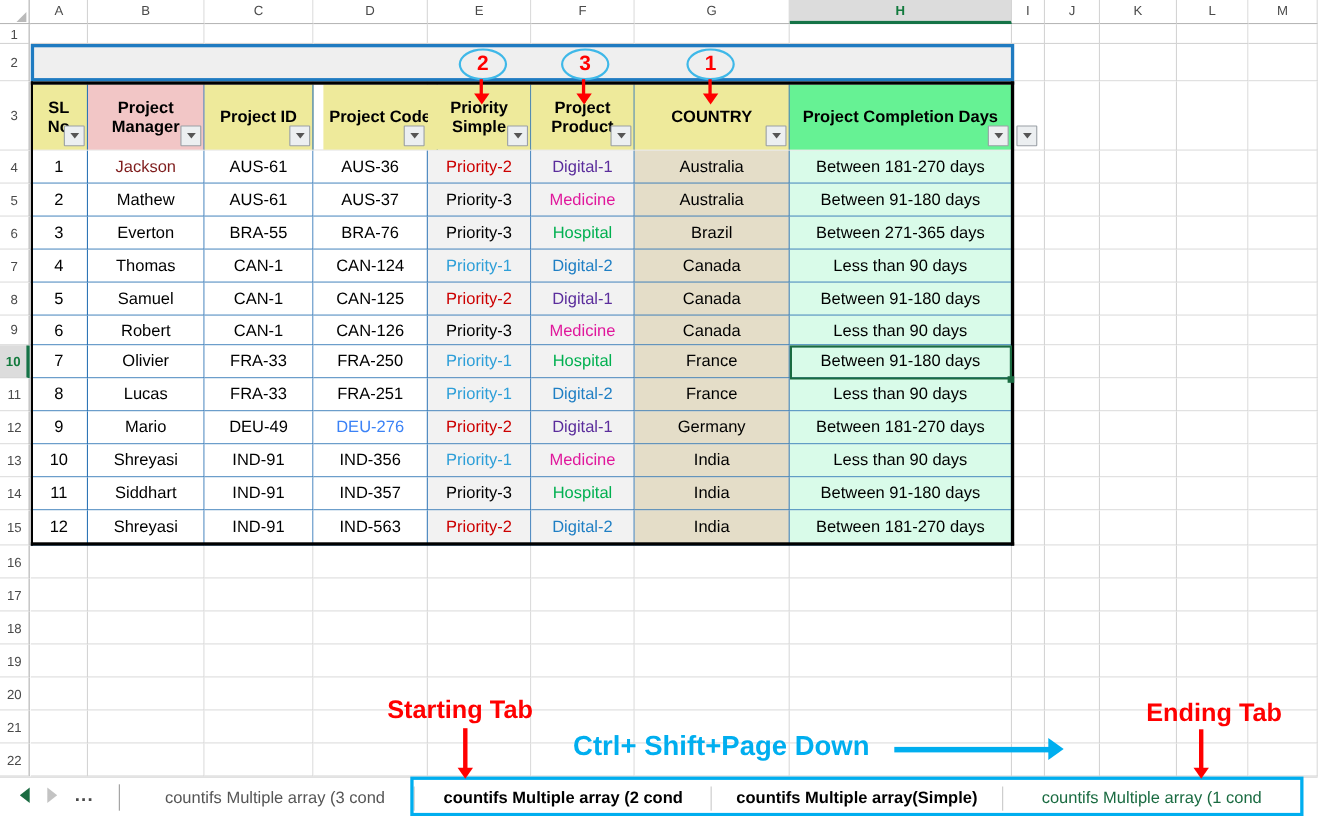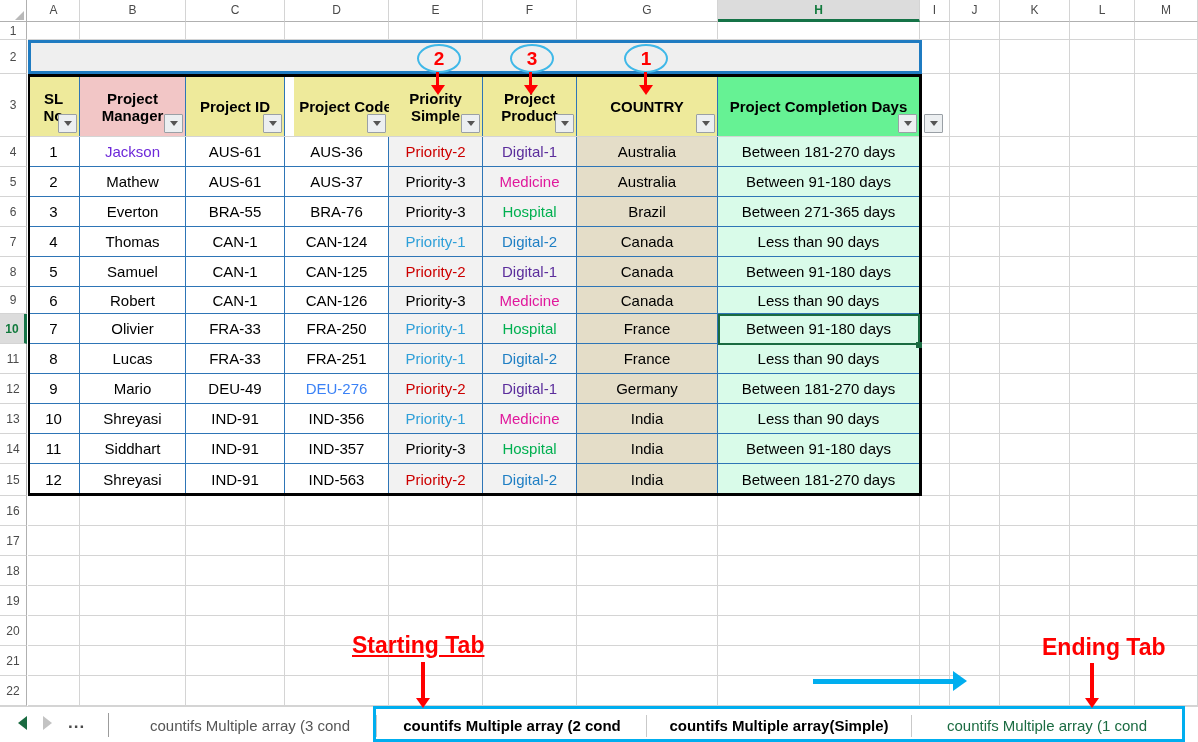--- a/index.html
+++ b/index.html
@@ -433,21 +433,21 @@
       <div class="cell hd" style="left: 389px; width: 94px; top: 77px; height: 59px; background: rgb(238, 234, 155); border-right: 1px solid rgb(46, 117, 182); padding: 0px 4px;">Priority Simple</div>
       <div class="fbtn" style="left: 461px; top: 114px;"></div>
       <div class="cell hd" style="left: 483px; width: 94px; top: 77px; height: 59px; background: rgb(238, 234, 155); border-right: 1px solid rgb(46, 117, 182); padding: 0px 4px;">Project Product</div>
       <div class="fbtn" style="left: 555px; top: 114px;"></div>
       <div class="cell hd" style="left: 577px; width: 141px; top: 77px; height: 59px; background: rgb(238, 234, 155); border-right: 1px solid rgb(46, 117, 182); padding: 0px 4px;">COUNTRY</div>
       <div class="fbtn" style="left: 696px; top: 114px;"></div>
       <div class="cell hd" style="left: 718px; width: 202px; top: 77px; height: 59px; background: rgb(102, 242, 148); border-right: 1px solid rgb(46, 117, 182); padding: 0px 4px;">Project Completion Days</div>
       <div class="fbtn" style="left: 898px; top: 114px;"></div>
       <div class="fbtn" style="left: 924px; top: 114px;"></div>
       <div class="cell" style="left: 28px; width: 52px; top: 137px; height: 30px; background: rgb(255, 255, 255); border-right: 1px solid rgb(46, 117, 182); border-bottom: 1px solid rgb(46, 117, 182); color: rgb(0, 0, 0);">1</div>
-      <div class="cell" style="left: 80px; width: 106px; top: 137px; height: 30px; background: rgb(255, 255, 255); border-right: 1px solid rgb(46, 117, 182); border-bottom: 1px solid rgb(46, 117, 182); color: #6d28d9;">Jackson</div>
+      <div class="cell" style="left: 80px; width: 106px; top: 137px; height: 30px; background: rgb(255, 255, 255); border-right: 1px solid rgb(46, 117, 182); border-bottom: 1px solid rgb(46, 117, 182); color: #7f1d1d;">Jackson</div>
       <div class="cell" style="left: 186px; width: 99px; top: 137px; height: 30px; background: rgb(255, 255, 255); border-right: 1px solid rgb(46, 117, 182); border-bottom: 1px solid rgb(46, 117, 182); color: rgb(0, 0, 0);">AUS-61</div>
       <div class="cell" style="left: 285px; width: 104px; top: 137px; height: 30px; background: rgb(255, 255, 255); border-right: 1px solid rgb(46, 117, 182); border-bottom: 1px solid rgb(46, 117, 182); color: rgb(0, 0, 0);">AUS-36</div>
       <div class="cell" style="left: 389px; width: 94px; top: 137px; height: 30px; background: rgb(242, 242, 242); border-right: 1px solid rgb(46, 117, 182); border-bottom: 1px solid rgb(46, 117, 182); color: rgb(204, 0, 0);">Priority-2</div>
       <div class="cell" style="left: 483px; width: 94px; top: 137px; height: 30px; background: rgb(242, 242, 242); border-right: 1px solid rgb(46, 117, 182); border-bottom: 1px solid rgb(46, 117, 182); color: rgb(91, 45, 156);">Digital-1</div>
       <div class="cell" style="left: 577px; width: 141px; top: 137px; height: 30px; background: rgb(228, 221, 200); border-right: 1px solid rgb(46, 117, 182); border-bottom: 1px solid rgb(46, 117, 182); color: rgb(0, 0, 0);">Australia</div>
       <div class="cell" style="left: 718px; width: 202px; top: 137px; height: 30px; background: rgb(217, 251, 233); border-right: 1px solid rgb(46, 117, 182); border-bottom: 1px solid rgb(46, 117, 182); color: rgb(0, 0, 0);">Between 181-270 days</div>
       <div class="cell" style="left: 28px; width: 52px; top: 167px; height: 30px; background: rgb(255, 255, 255); border-right: 1px solid rgb(46, 117, 182); border-bottom: 1px solid rgb(46, 117, 182); color: rgb(0, 0, 0);">2</div>
       <div class="cell" style="left: 80px; width: 106px; top: 167px; height: 30px; background: rgb(255, 255, 255); border-right: 1px solid rgb(46, 117, 182); border-bottom: 1px solid rgb(46, 117, 182); color: rgb(0, 0, 0);">Mathew</div>
       <div class="cell" style="left: 186px; width: 99px; top: 167px; height: 30px; background: rgb(255, 255, 255); border-right: 1px solid rgb(46, 117, 182); border-bottom: 1px solid rgb(46, 117, 182); color: rgb(0, 0, 0);">AUS-61</div>
       <div class="cell" style="left: 285px; width: 104px; top: 167px; height: 30px; background: rgb(255, 255, 255); border-right: 1px solid rgb(46, 117, 182); border-bottom: 1px solid rgb(46, 117, 182); color: rgb(0, 0, 0);">AUS-37</div>
@@ -548,26 +548,27 @@
 
   <div id="callouts">
       <div class="ellipse" style="left: 417px; top: 44px; width: 44px; height: 29px;">2</div>
       <div class="arrow-v" style="left: 436px; top: 72px; height: 14px; width: 3px;"></div>
       <div class="ellipse" style="left: 510px; top: 44px; width: 44px; height: 29px;">3</div>
       <div class="arrow-v" style="left: 529px; top: 72px; height: 14px; width: 3px;"></div>
       <div class="ellipse" style="left: 624px; top: 44px; width: 44px; height: 29px;">1</div>
       <div class="arrow-v" style="left: 644px; top: 72px; height: 14px; width: 3px;"></div>
     </div>
 
-  <div class="anno-txt" style="left:352px;top:632px;text-decoration:underline;">Starting Tab</div>
+  <div class="anno-txt" style="left:352px;top:632px;">Starting Tab</div>
   <div class="arrow-v" style="left:421px;top:662px;height:37px;"></div>
 
   <div class="anno-txt" style="left:1042px;top:634px;">Ending Tab</div>
   <div class="arrow-v" style="left:1090px;top:663px;height:36px;"></div>
 
+  <div class="shortcut" style="left:521px;top:664px;">Ctrl+ Shift+Page Down</div>
   <div class="arrow-h" style="left:813px;top:679px;width:143px;"></div>
 
   <div class="tabbar">
     <div class="navbtns">
       <div class="nav-left"></div>
       <div class="nav-right"></div>
       <div class="nav-dots">...</div>
     </div>
     <div class="nav-sep"></div>
     <div id="tabs">

